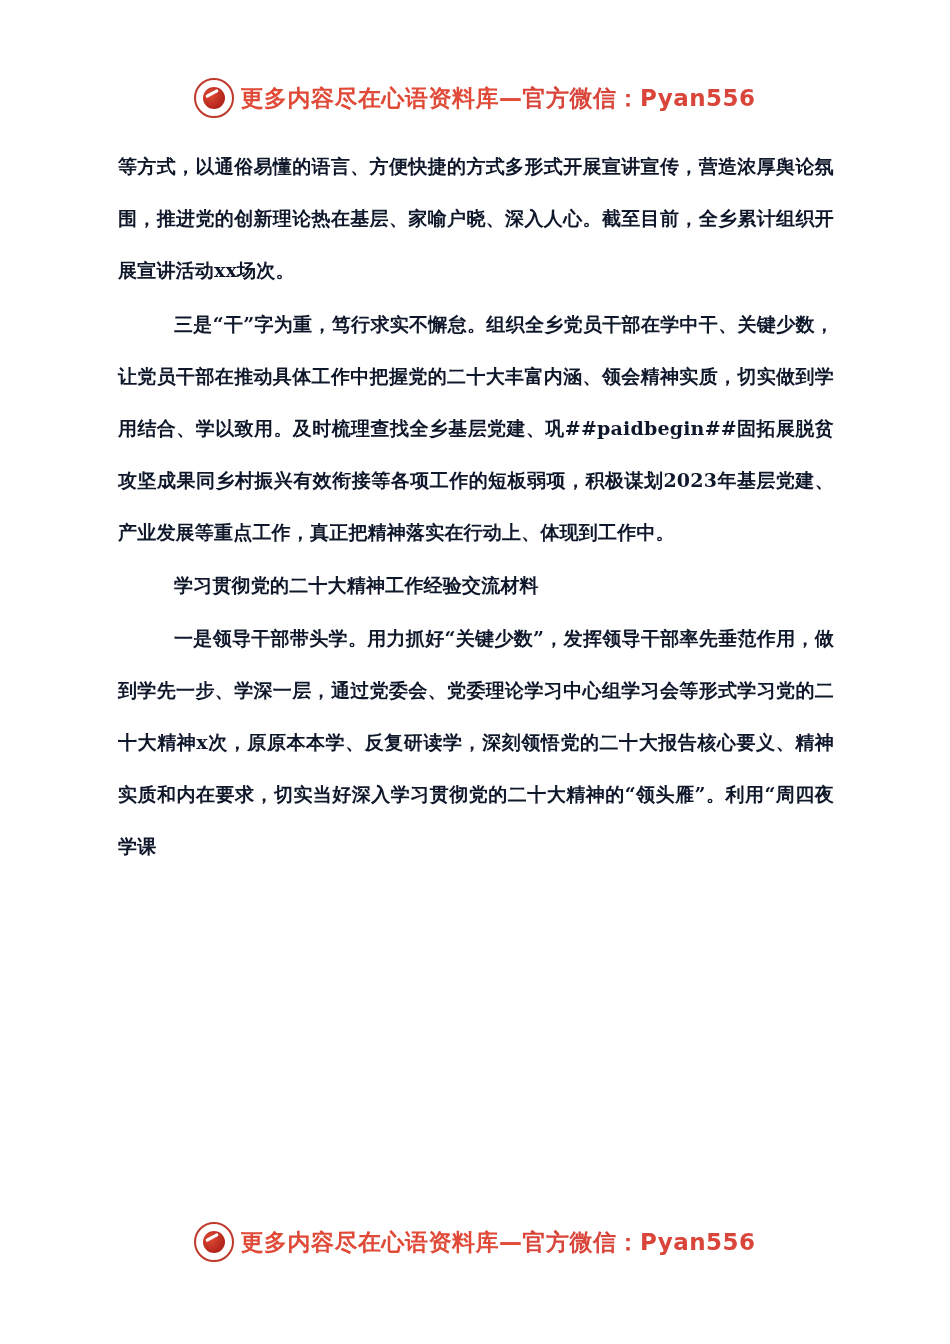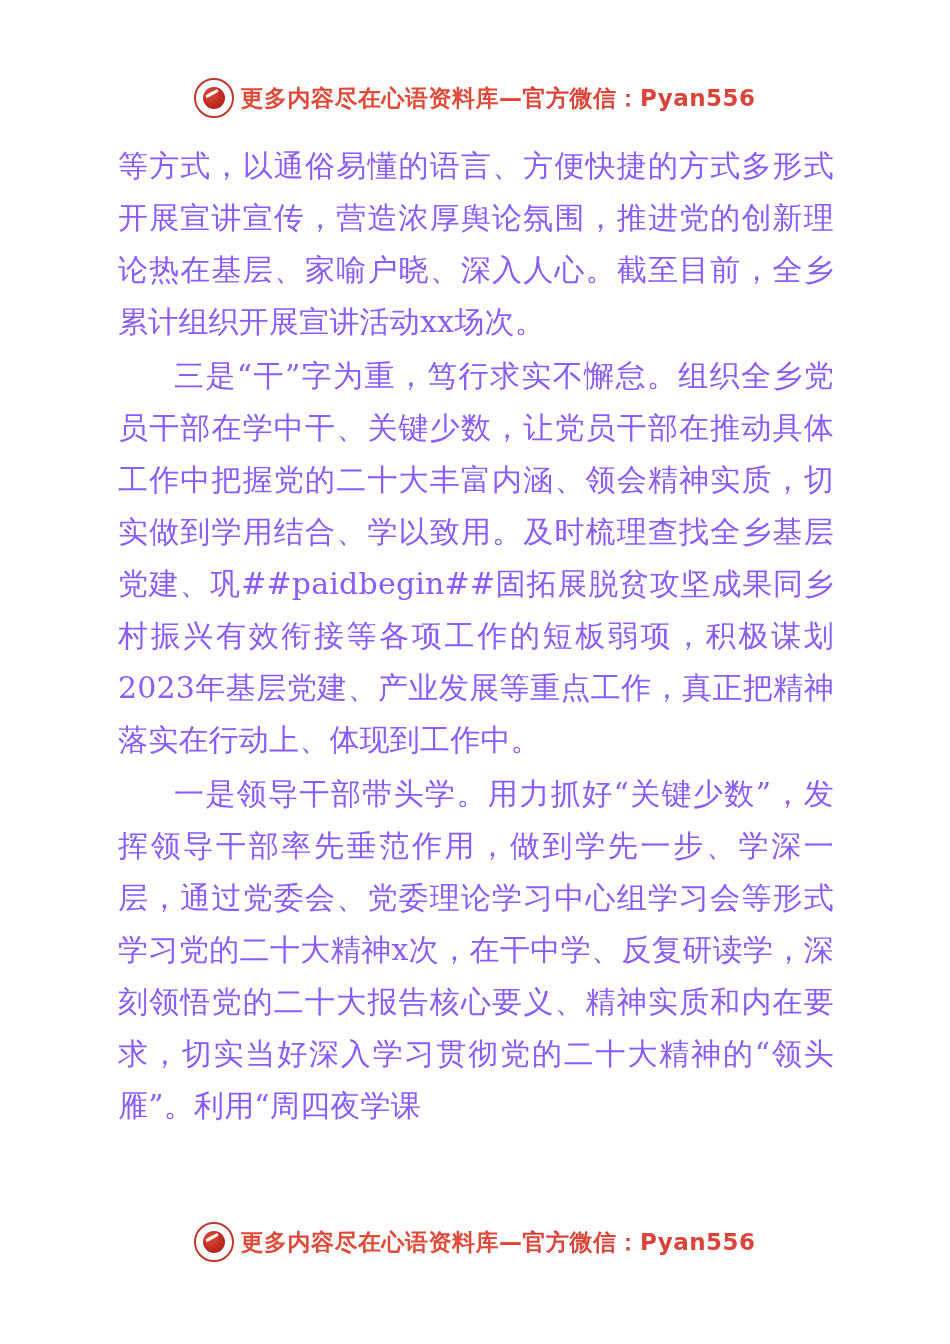--- a/index.html
+++ b/index.html
@@ -79,27 +79,28 @@
   .wm-text .wm-wechat { color: #d9453a; }
 
   
   .doc-body {
     position: absolute;
     left: 118px;
     top: 140px;
     width: 716px;
   }
   .para {
-    font-size: 30px;
+    font-size: 19px;
     line-height: 52px;
-    color: #8b5cf6;
+    color: #0f172a;
     text-align: justify;
     text-justify: inter-ideograph;
     margin: 0 0 2px 0;
     letter-spacing: 0.2px;
+    font-weight: bold;
   }
   .para.indent {
     text-indent: 56px;
   }
   .para.tight {
     line-height: 50px;
   }
 </style>
 </head>
 <body>
@@ -107,21 +108,22 @@
 <div class="page">
 
   <div class="watermark top">
     <div class="wm-logo"></div>
     <div class="wm-text"><span>更多内容尽在心语资料库—</span><span class="wm-wechat">官方微信：Pyan556</span></div>
   </div>
 
   <div class="doc-body">
     <p class="para">等方式，以通俗易懂的语言、方便快捷的方式多形式开展宣讲宣传，营造浓厚舆论氛围，推进党的创新理论热在基层、家喻户晓、深入人心。截至目前，全乡累计组织开展宣讲活动xx场次。</p>
     <p class="para indent">三是“干”字为重，笃行求实不懈怠。组织全乡党员干部在学中干、关键少数，让党员干部在推动具体工作中把握党的二十大丰富内涵、领会精神实质，切实做到学用结合、学以致用。及时梳理查找全乡基层党建、巩##paidbegin##固拓展脱贫攻坚成果同乡村振兴有效衔接等各项工作的短板弱项，积极谋划2023年基层党建、产业发展等重点工作，真正把精神落实在行动上、体现到工作中。</p>
-    <p class="para indent">一是领导干部带头学。用力抓好“关键少数”，发挥领导干部率先垂范作用，做到学先一步、学深一层，通过党委会、党委理论学习中心组学习会等形式学习党的二十大精神x次，在干中学、反复研读学，深刻领悟党的二十大报告核心要义、精神实质和内在要求，切实当好深入学习贯彻党的二十大精神的“领头雁”。利用“周四夜学课</p>
+    <p class="para indent tight">学习贯彻党的二十大精神工作经验交流材料</p>
+    <p class="para indent">一是领导干部带头学。用力抓好“关键少数”，发挥领导干部率先垂范作用，做到学先一步、学深一层，通过党委会、党委理论学习中心组学习会等形式学习党的二十大精神x次，原原本本学、反复研读学，深刻领悟党的二十大报告核心要义、精神实质和内在要求，切实当好深入学习贯彻党的二十大精神的“领头雁”。利用“周四夜学课</p>
   </div>
 
   <div class="watermark bottom">
     <div class="wm-logo"></div>
     <div class="wm-text"><span>更多内容尽在心语资料库—</span><span class="wm-wechat">官方微信：Pyan556</span></div>
   </div>
 
 </div>
 
 </body></html>

